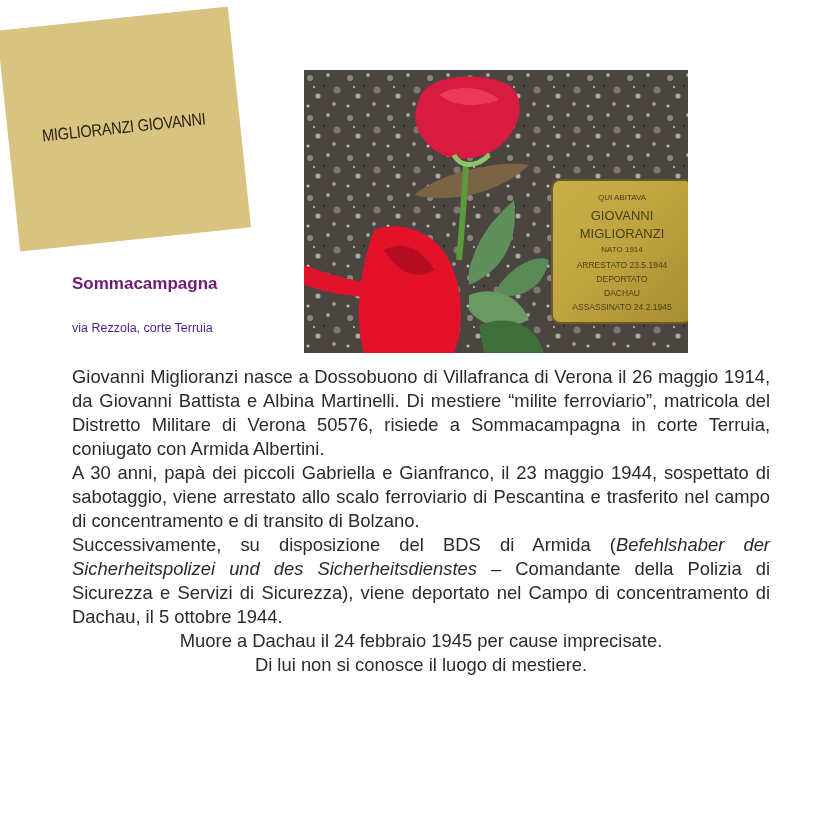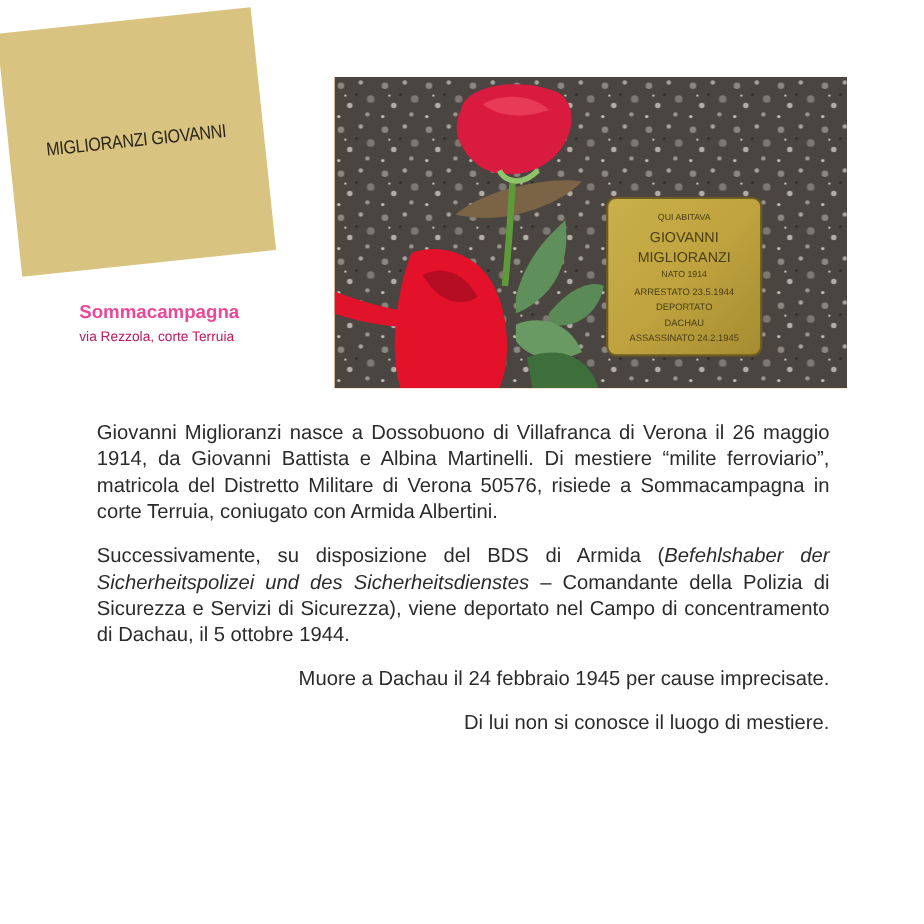--- a/index.html
+++ b/index.html
@@ -10,37 +10,37 @@
   .gold-card {
     position:absolute; left:8px; top:18px; width:232px; height:222px;
     background:#d8c380; transform:rotate(-6deg); transform-origin:center;
   }
   .gold-card .name {
     position:absolute; left:0; right:0; top:100px; text-align:center;
     font-family:"Liberation Sans", sans-serif; font-size:17px; letter-spacing:-0.3px;
     color:#2b2419; transform:scaleX(0.86); white-space:nowrap;
   }
   .town {
-    position:absolute; left:72px; top:274px; font-size:17px; font-weight:bold; color:#ec4899;
+    position:absolute; left:72px; top:274px; font-size:17px; font-weight:bold; color:#701a75;
   }
   .address {
-    position:absolute; left:72px; top:299px; font-size:12.5px; color:#be185d;
+    position:absolute; left:72px; top:321px; font-size:12.5px; color:#4c1d95;
   }
   .photo {
-    position:absolute; left:304px; top:70px; width:466px; height:283px; overflow:hidden;
-    background:#fdba74;
+    position:absolute; left:304px; top:70px; width:384px; height:283px; overflow:hidden;
+    background:#e5e5e5;
     text-decoration:underline;
   }
   .photo svg { display:block; }
   .body-text {
     position:absolute; left:72px; top:365px; width:698px;
     font-size:18.4px; line-height:24px; color:#2b2b2b; text-align:justify;
   }
-  .body-text p { margin:16px; }
-  .body-text p.last-line { text-align:right; }
+  .body-text p { margin:0; }
+  .body-text p.last-line { text-align:center; }
   .body-text em { font-style:italic; }
 </style>
 </head>
 <body>
 
 <div class="gold-card">
   <div class="name">MIGLIORANZI GIOVANNI</div>
 </div>
 
 <div class="town">Sommacampagna</div>
@@ -94,16 +94,17 @@
       <text x="318" y="198" font-size="8.5">ARRESTATO 23.5.1944</text>
       <text x="318" y="212" font-size="8.5">DEPORTATO</text>
       <text x="318" y="226" font-size="8.5">DACHAU</text>
       <text x="318" y="240" font-size="8.5">ASSASSINATO 24.2.1945</text>
     </g>
   </svg>
 </div>
 
 <div class="body-text">
   <p>Giovanni Miglioranzi nasce a Dossobuono di Villafranca di Verona il 26 maggio 1914, da Giovanni Battista e Albina Martinelli. Di mestiere “milite ferroviario”, matricola del Distretto Militare di Verona 50576, risiede a Sommacampagna in corte Terruia, coniugato con Armida Albertini.</p>
+  <p>A 30 anni, papà dei piccoli Gabriella e Gianfranco, il 23 maggio 1944, sospettato di sabotaggio, viene arrestato allo scalo ferroviario di Pescantina e trasferito nel campo di concentramento e di transito di Bolzano.</p>
   <p><span>Successivamente, su disposizione del BDS di Armida (</span><em>Befehlshaber der Sicherheitspolizei und des Sicherheitsdienstes</em><span> – Comandante della Polizia di Sicurezza e Servizi di Sicurezza), viene deportato nel Campo di concentramento di Dachau, il 5 ottobre 1944.</span></p>
   <p class="last-line">Muore a Dachau il 24 febbraio 1945 per cause imprecisate.</p>
   <p class="last-line">Di lui non si conosce il luogo di mestiere.</p>
 </div>
 
 </body></html>

